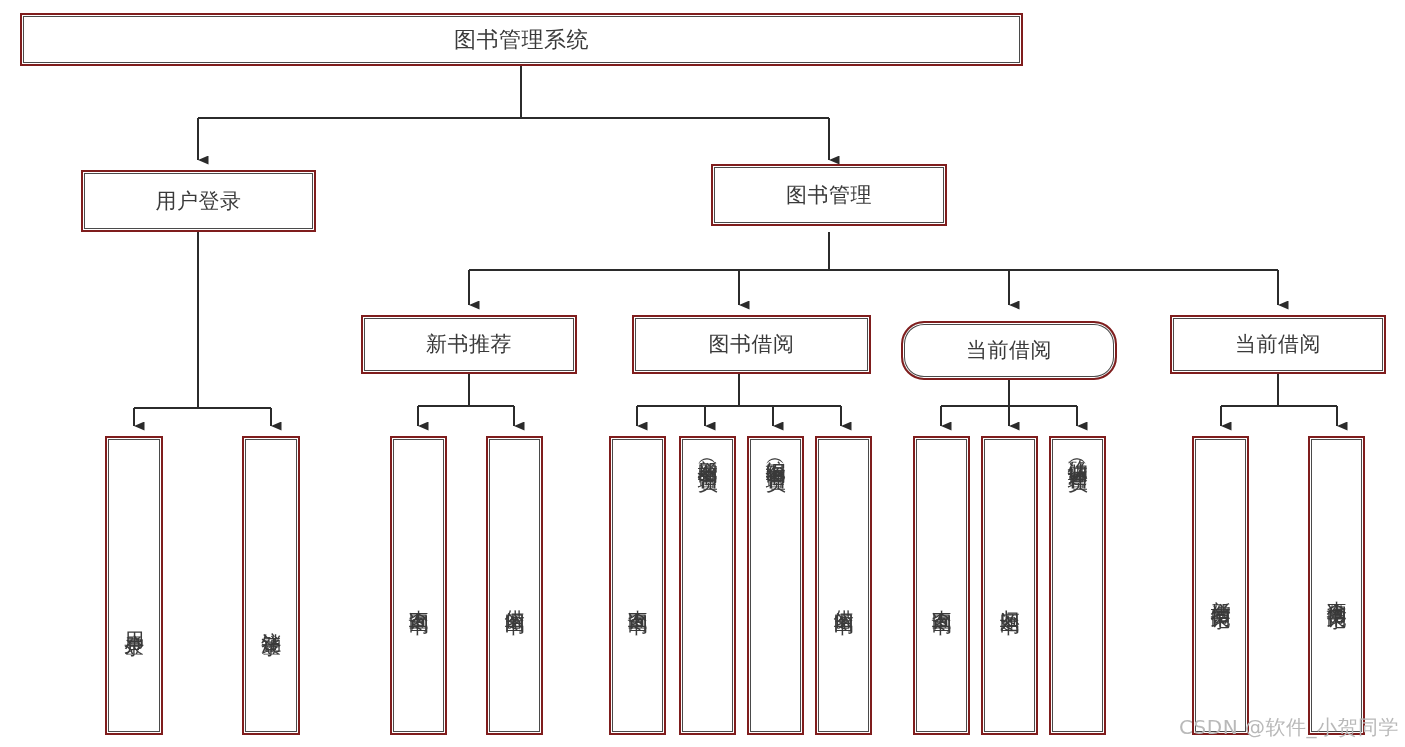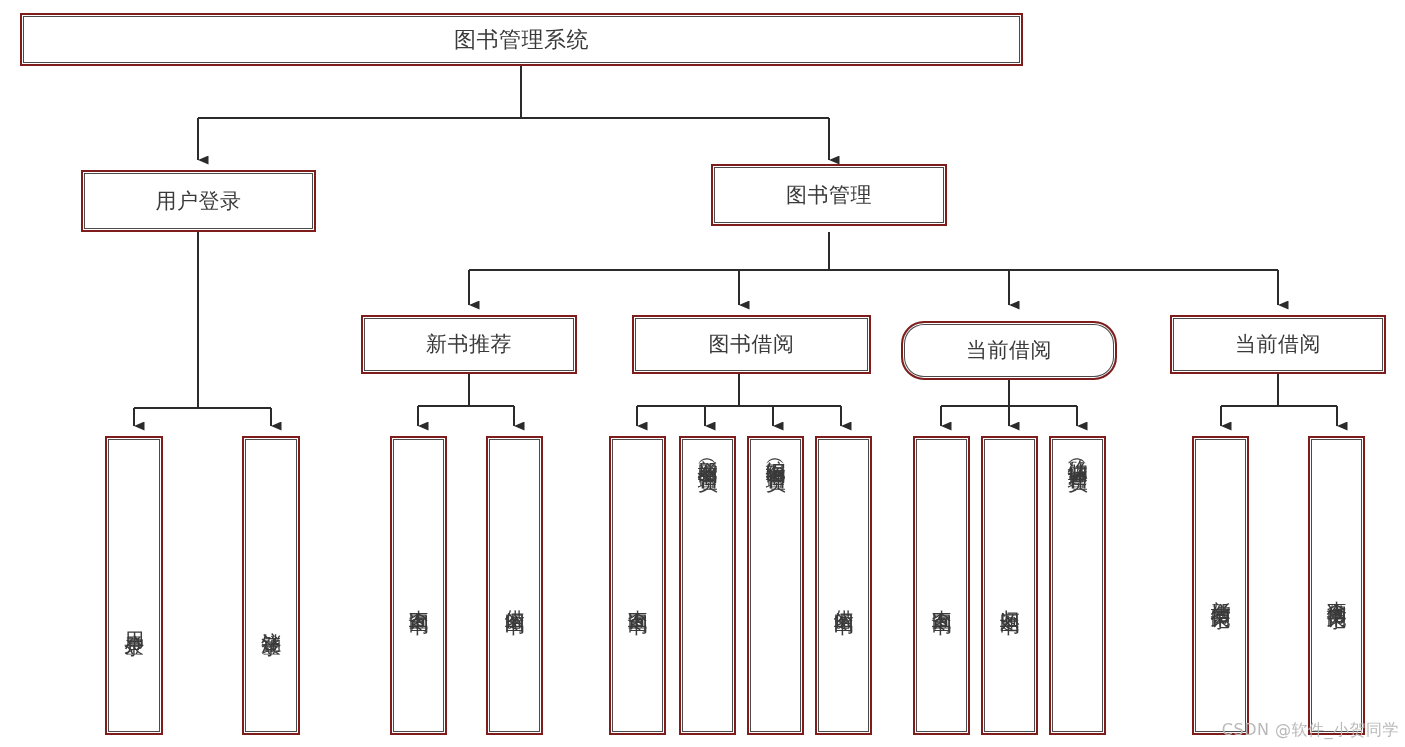--- a/index.html
+++ b/index.html
@@ -52,21 +52,21 @@
     line-height:1.38;
     letter-spacing:2px;
     white-space:normal;
   }
   .leaf.align-center{align-items:center;}
   .leaf.align-top{align-items:flex-start;}
 
   .watermark{
     position:absolute;
     right:6px;bottom:6px;
-    font-size:16px;
+    font-size:20px;
     color:#b9b9b9;
     letter-spacing:.5px;
     z-index:5;
     white-space:nowrap;
     font-family:"DejaVu Sans","Liberation Sans",sans-serif;
   }
 </style>
 </head>
 <body>
 

